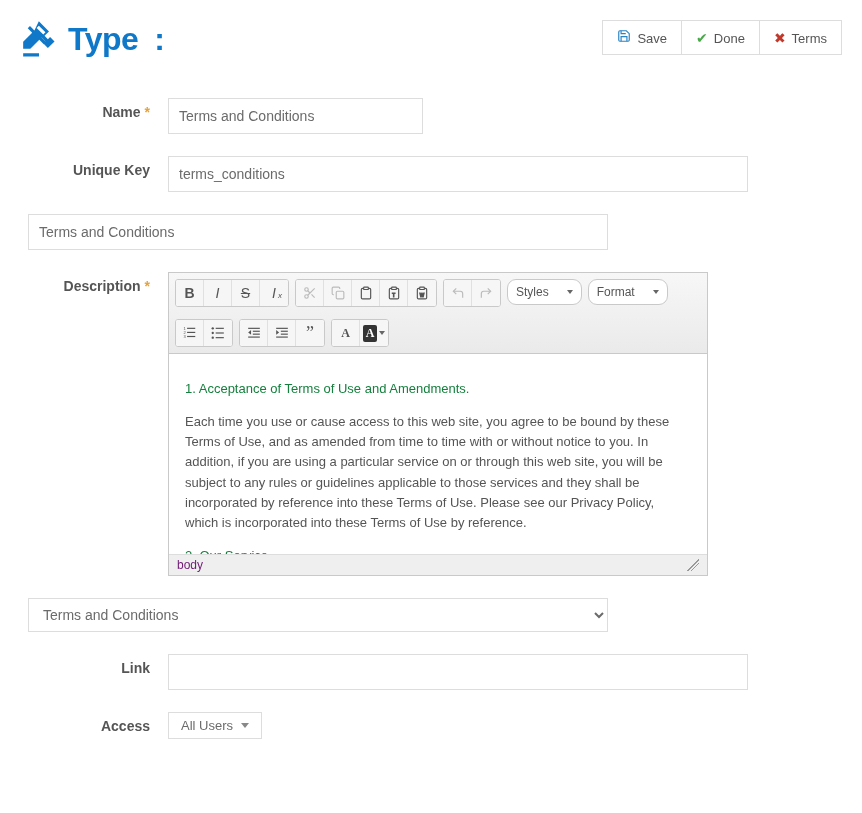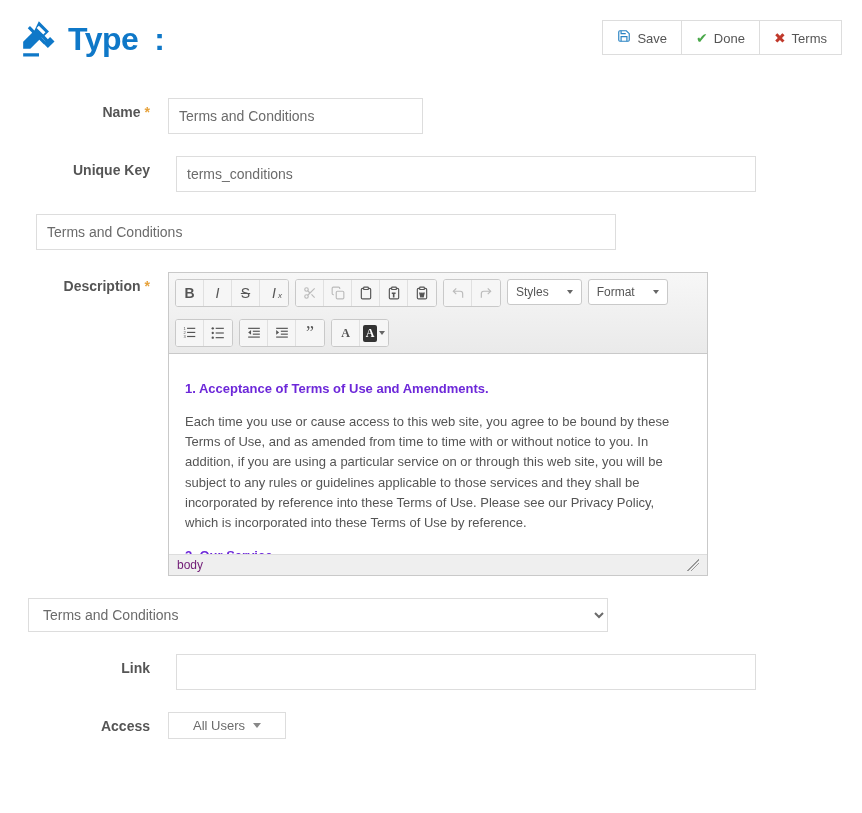--- a/index.html
+++ b/index.html
@@ -79,35 +79,35 @@
   .form-field { flex: 1; padding-left: 8px; }
   .text-input {
     border: 1px solid #ddd;
     padding: 8px 10px;
     font-size: 14px;
     color: #6b6b6b;
     height: 36px;
     background:#fff;
   }
   .input-narrow { width: 255px; }
-  .input-wide { width: 580px; margin-left: 8px; }
+  .input-wide { width: 580px; }
   .select {
     border: 1px solid #ddd;
     padding: 6px 10px;
     font-size: 14px;
     color: #6b6b6b;
     height: 34px;
     background:#fff;
   }
   .select-wide { width: 580px; }
   .select-small {
     display:inline-flex;
     align-items:center;
     border:1px solid #ddd;
-    padding:5px 24px;
+    padding:5px 12px;
     font-size:13px;
     color:#6b6b6b;
     background:#fff;
     cursor:pointer;
     gap:8px;
   }
   .caret-down {
     width:0;height:0;border-left:4px solid transparent;border-right:4px solid transparent;border-top:5px solid #888;
   }
 
@@ -145,41 +145,41 @@
     color:#555;
     font-size:14px;
     border-right:1px solid #e0e0e0;
   }
   .tb-btn:last-child { border-right:none; }
   .tb-btn.disabled { color:#bbb; cursor:default; }
   .tb-select {
     display:flex;
     align-items:center;
     border:1px solid #c9c9c9;
-    border-radius:3px;
+    border-radius:9px;
     background:#fff;
     padding:0 8px;
     height:26px;
     font-size:12px;
     color:#555;
     cursor:pointer;
     gap:18px;
   }
   .tb-caret {
     width:0;height:0;border-left:3px solid transparent;border-right:3px solid transparent;border-top:4px solid #666;
   }
   .editor-content {
     height: 200px;
     overflow-y: scroll;
     padding: 12px 16px;
     color:#555;
     line-height:1.55;
     font-size:13px;
   }
-  .editor-content strong { font-weight:700; color:#6d28d9; }
+  .editor-content strong { font-weight:400; color:#15803d; }
   .editor-path {
     background:#efefef;
     border-top:1px solid #ddd;
     padding:3px 8px;
     font-size:12px;
     color:#701a75;
     display:flex;
     justify-content:space-between;
     align-items:center;
   }

